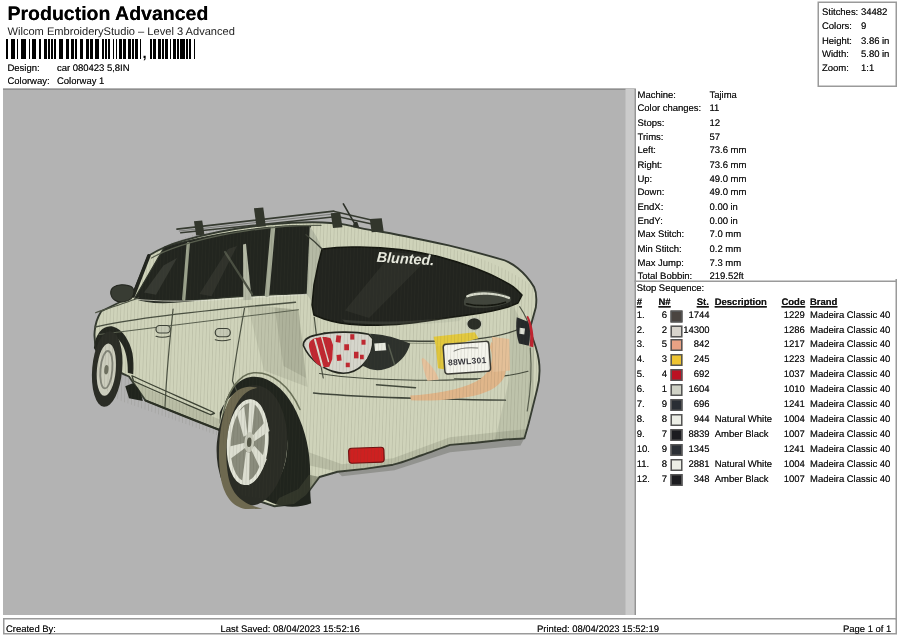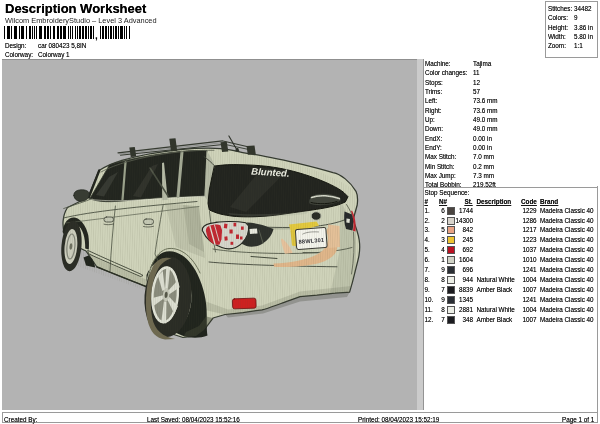--- a/index.html
+++ b/index.html
@@ -3,21 +3,21 @@
 <meta charset="utf-8">
 <style>
 html,body{margin:0;padding:0;}
 body{width:600px;height:424px;position:relative;background:#ffffff;font-family:"Liberation Sans",sans-serif;color:#1c1c1c;overflow:hidden;-webkit-font-smoothing:antialiased;transform:translateZ(0);}
 .abs{position:absolute;}
 .sm{font-size:6.35px;line-height:9.35px;letter-spacing:-0.02px;color:#161616;text-shadow:0 0 0.4px rgba(20,20,20,0.75);}
 </style>
 </head>
 <body>
 
-<div class="abs" style="left:5px;top:1px;font-size:13px;font-weight:bold;color:#000;text-shadow:0 0 0.3px #222;">Description Worksheet</div>
+<div class="abs" style="left:5px;top:1px;font-size:13px;font-weight:bold;color:#000;text-shadow:0 0 0.3px #222;">Production Advanced</div>
 <div class="abs" style="left:5px;top:16px;font-size:7.4px;color:#222;">Wilcom EmbroideryStudio – Level 3 Advanced</div>
 
 <svg class="abs" style="left:0;top:26px;" width="140" height="15" viewBox="0 0 140 15" fill="#000" shape-rendering="crispEdges">
 <rect x="4" y="0" width="1" height="13"></rect>
 <rect x="7" y="0" width="3" height="13"></rect>
 <rect x="11" y="0" width="1" height="13"></rect>
 <rect x="14" y="0" width="3" height="13"></rect>
 <rect x="19" y="0" width="1" height="13"></rect>
 <rect x="21" y="0" width="3" height="13"></rect>
 <rect x="26" y="0" width="1" height="13"></rect>

